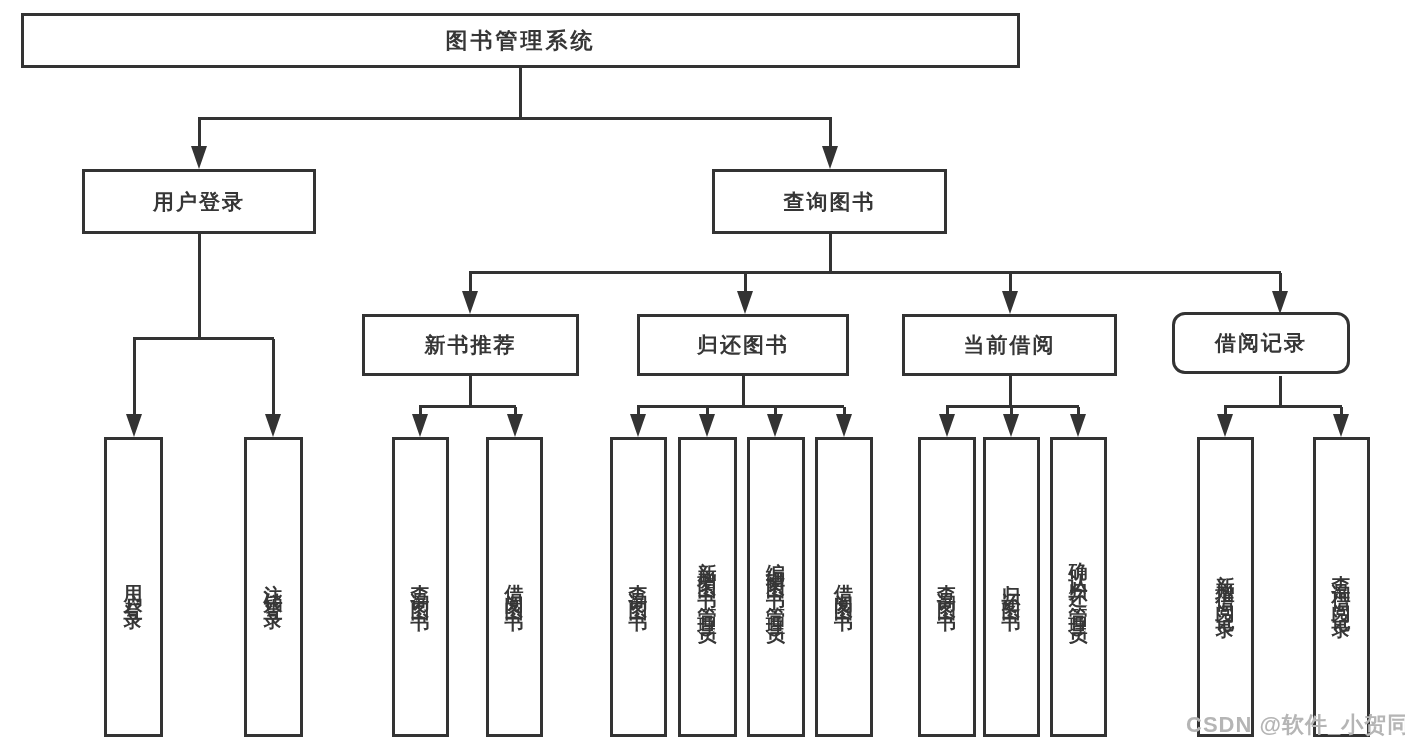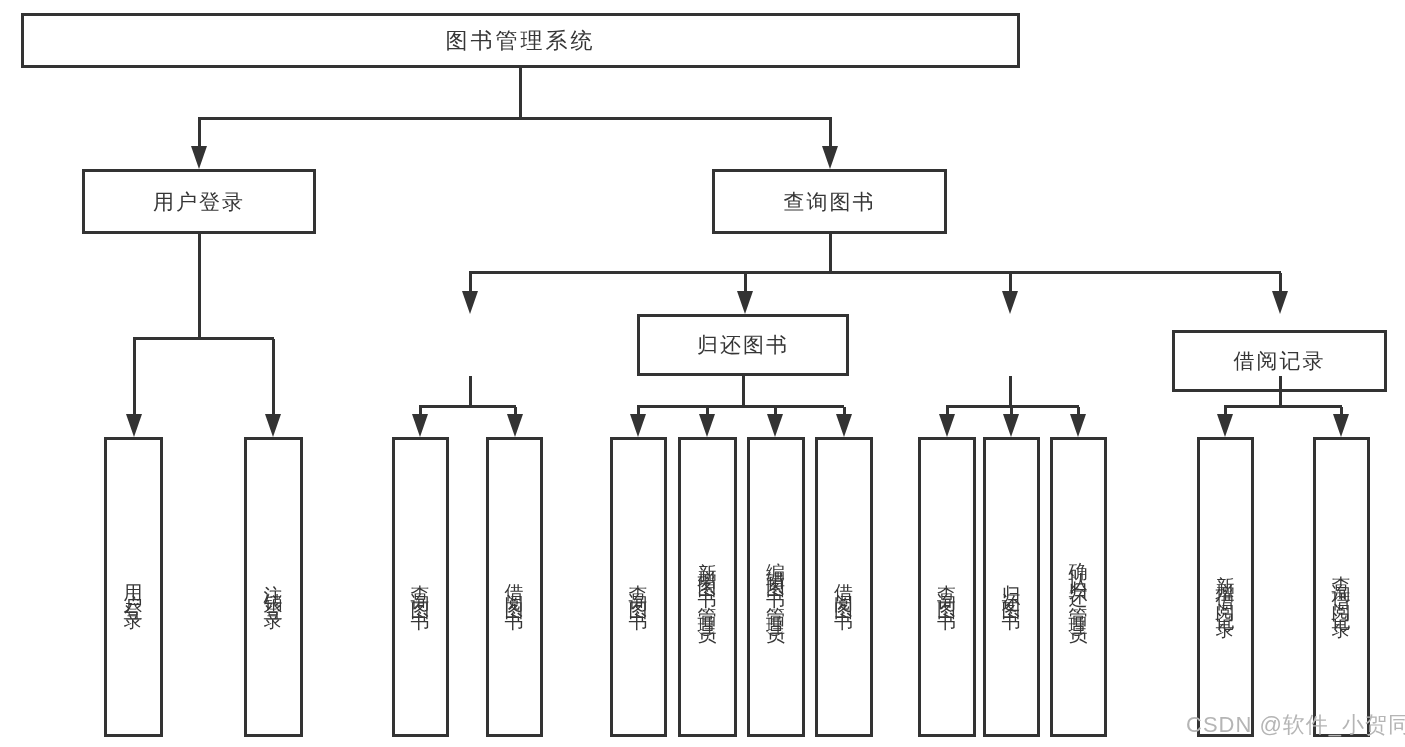--- a/index.html
+++ b/index.html
@@ -9,20 +9,21 @@
     --background: #ffffff;
   }
   html, body { margin: 0; padding: 0; background: #fff; }
   .canvas {
     position: relative;
     width: 1405px;
     height: 747px;
     background: var(--background);
     font-family: "Liberation Sans", sans-serif;
     overflow: hidden;
+    font-weight: bold;
   }
   .box {
     position: absolute;
     box-sizing: border-box;
     border: 3px solid var(--line);
     background: #fff;
     display: flex;
     align-items: center;
     justify-content: center;
     color: var(--text);
@@ -83,22 +84,24 @@
   <div class="hline" style="left:469px; top:271px; width:812px;"></div>
   <div class="vline" style="left:469px; top:273px; height:20px;"></div>
   <div class="arrowhead" style="left:462px; top:291px;"></div>
   <div class="vline" style="left:744px; top:273px; height:20px;"></div>
   <div class="arrowhead" style="left:737px; top:291px;"></div>
   <div class="vline" style="left:1009px; top:273px; height:20px;"></div>
   <div class="arrowhead" style="left:1002px; top:291px;"></div>
   <div class="vline" style="left:1279px; top:273px; height:20px;"></div>
   <div class="arrowhead" style="left:1272px; top:291px;"></div>
 
+  <div class="box hbox" style="left:362px; top:314px; width:217px; height:62px;">新书推荐</div>
   <div class="box hbox" style="left:637px; top:314px; width:212px; height:62px;">归还图书</div>
-  <div class="box hbox" style="left:1172px; top:330px; width:215px; height:62px;">借阅记录</div>
+  <div class="box hbox" style="left:902px; top:314px; width:215px; height:62px;">当前借阅</div>
+  <div class="box hbox" style="left:1172px; top:312px; width:178px; height:62px;border-radius:13px;">借阅记录</div>
 
   <div class="vline" style="left:469px; top:376px; height:31px;"></div>
   <div class="hline" style="left:419px; top:405px; width:97px;"></div>
   <div class="vline" style="left:419px; top:407px; height:9px;"></div>
   <div class="arrowhead" style="left:412px; top:414px;"></div>
   <div class="vline" style="left:514px; top:407px; height:9px;"></div>
   <div class="arrowhead" style="left:507px; top:414px;"></div>
 
   <div class="vline" style="left:742px; top:376px; height:31px;"></div>
   <div class="hline" style="left:637px; top:405px; width:207px;"></div>

